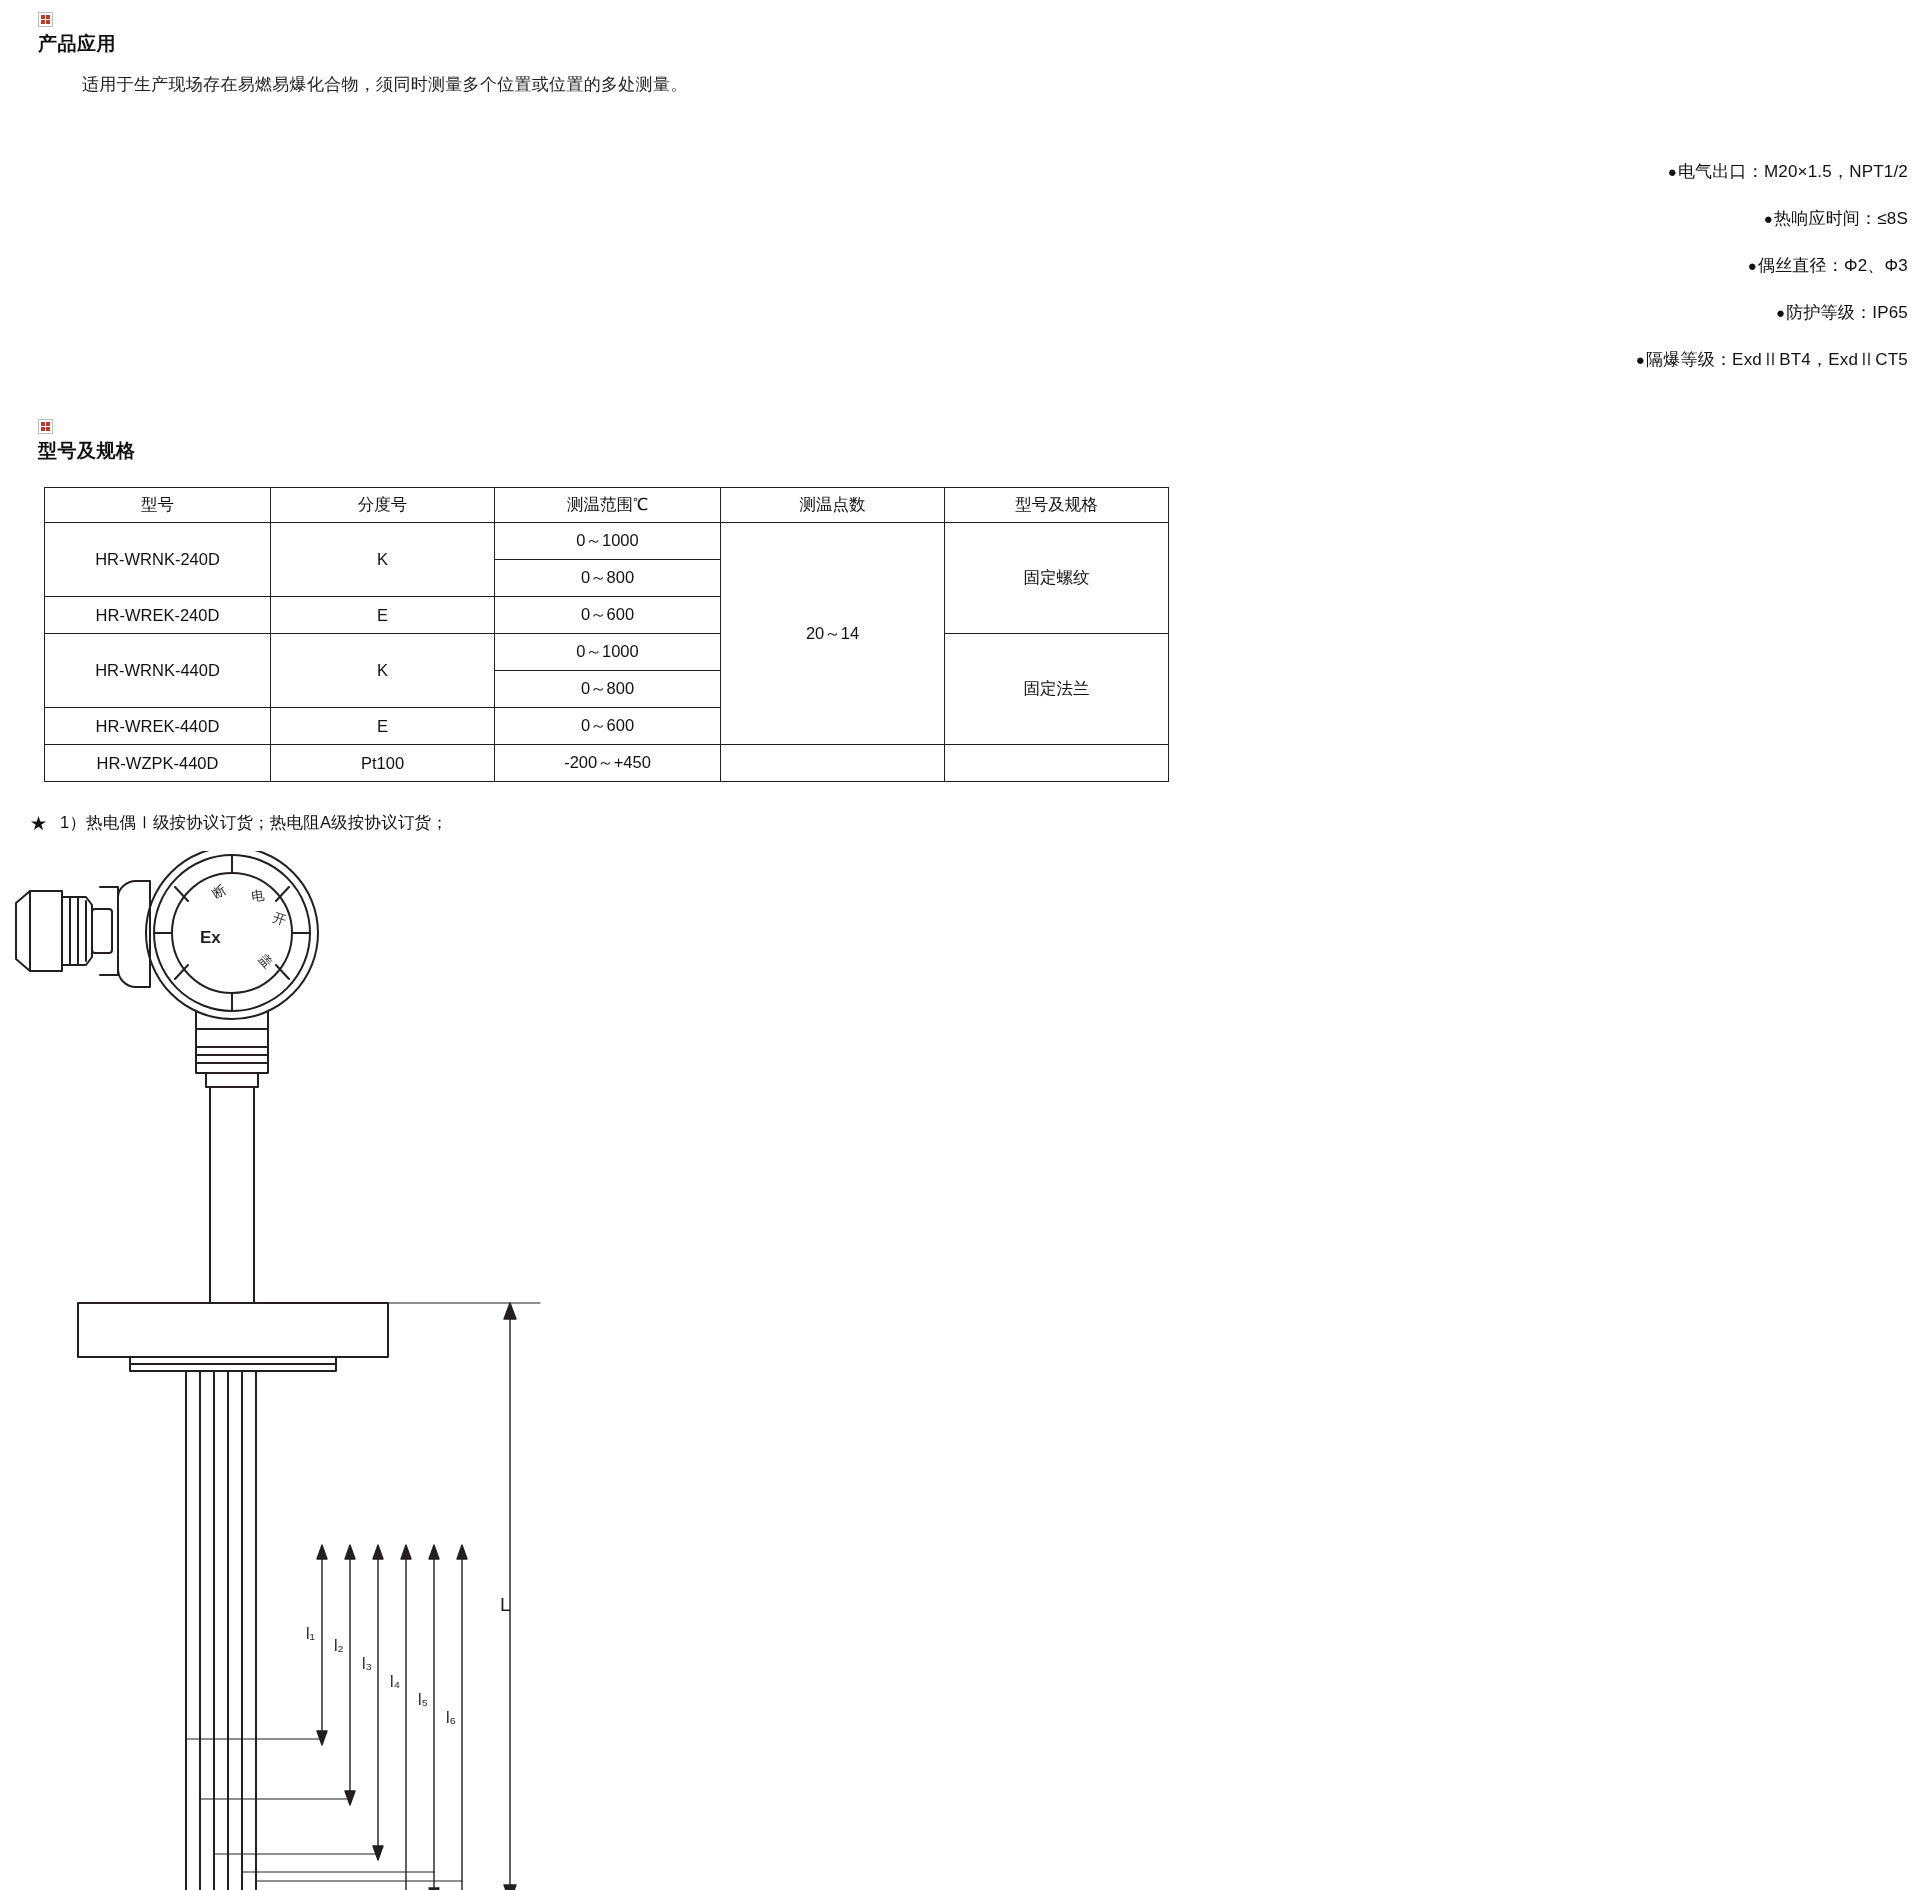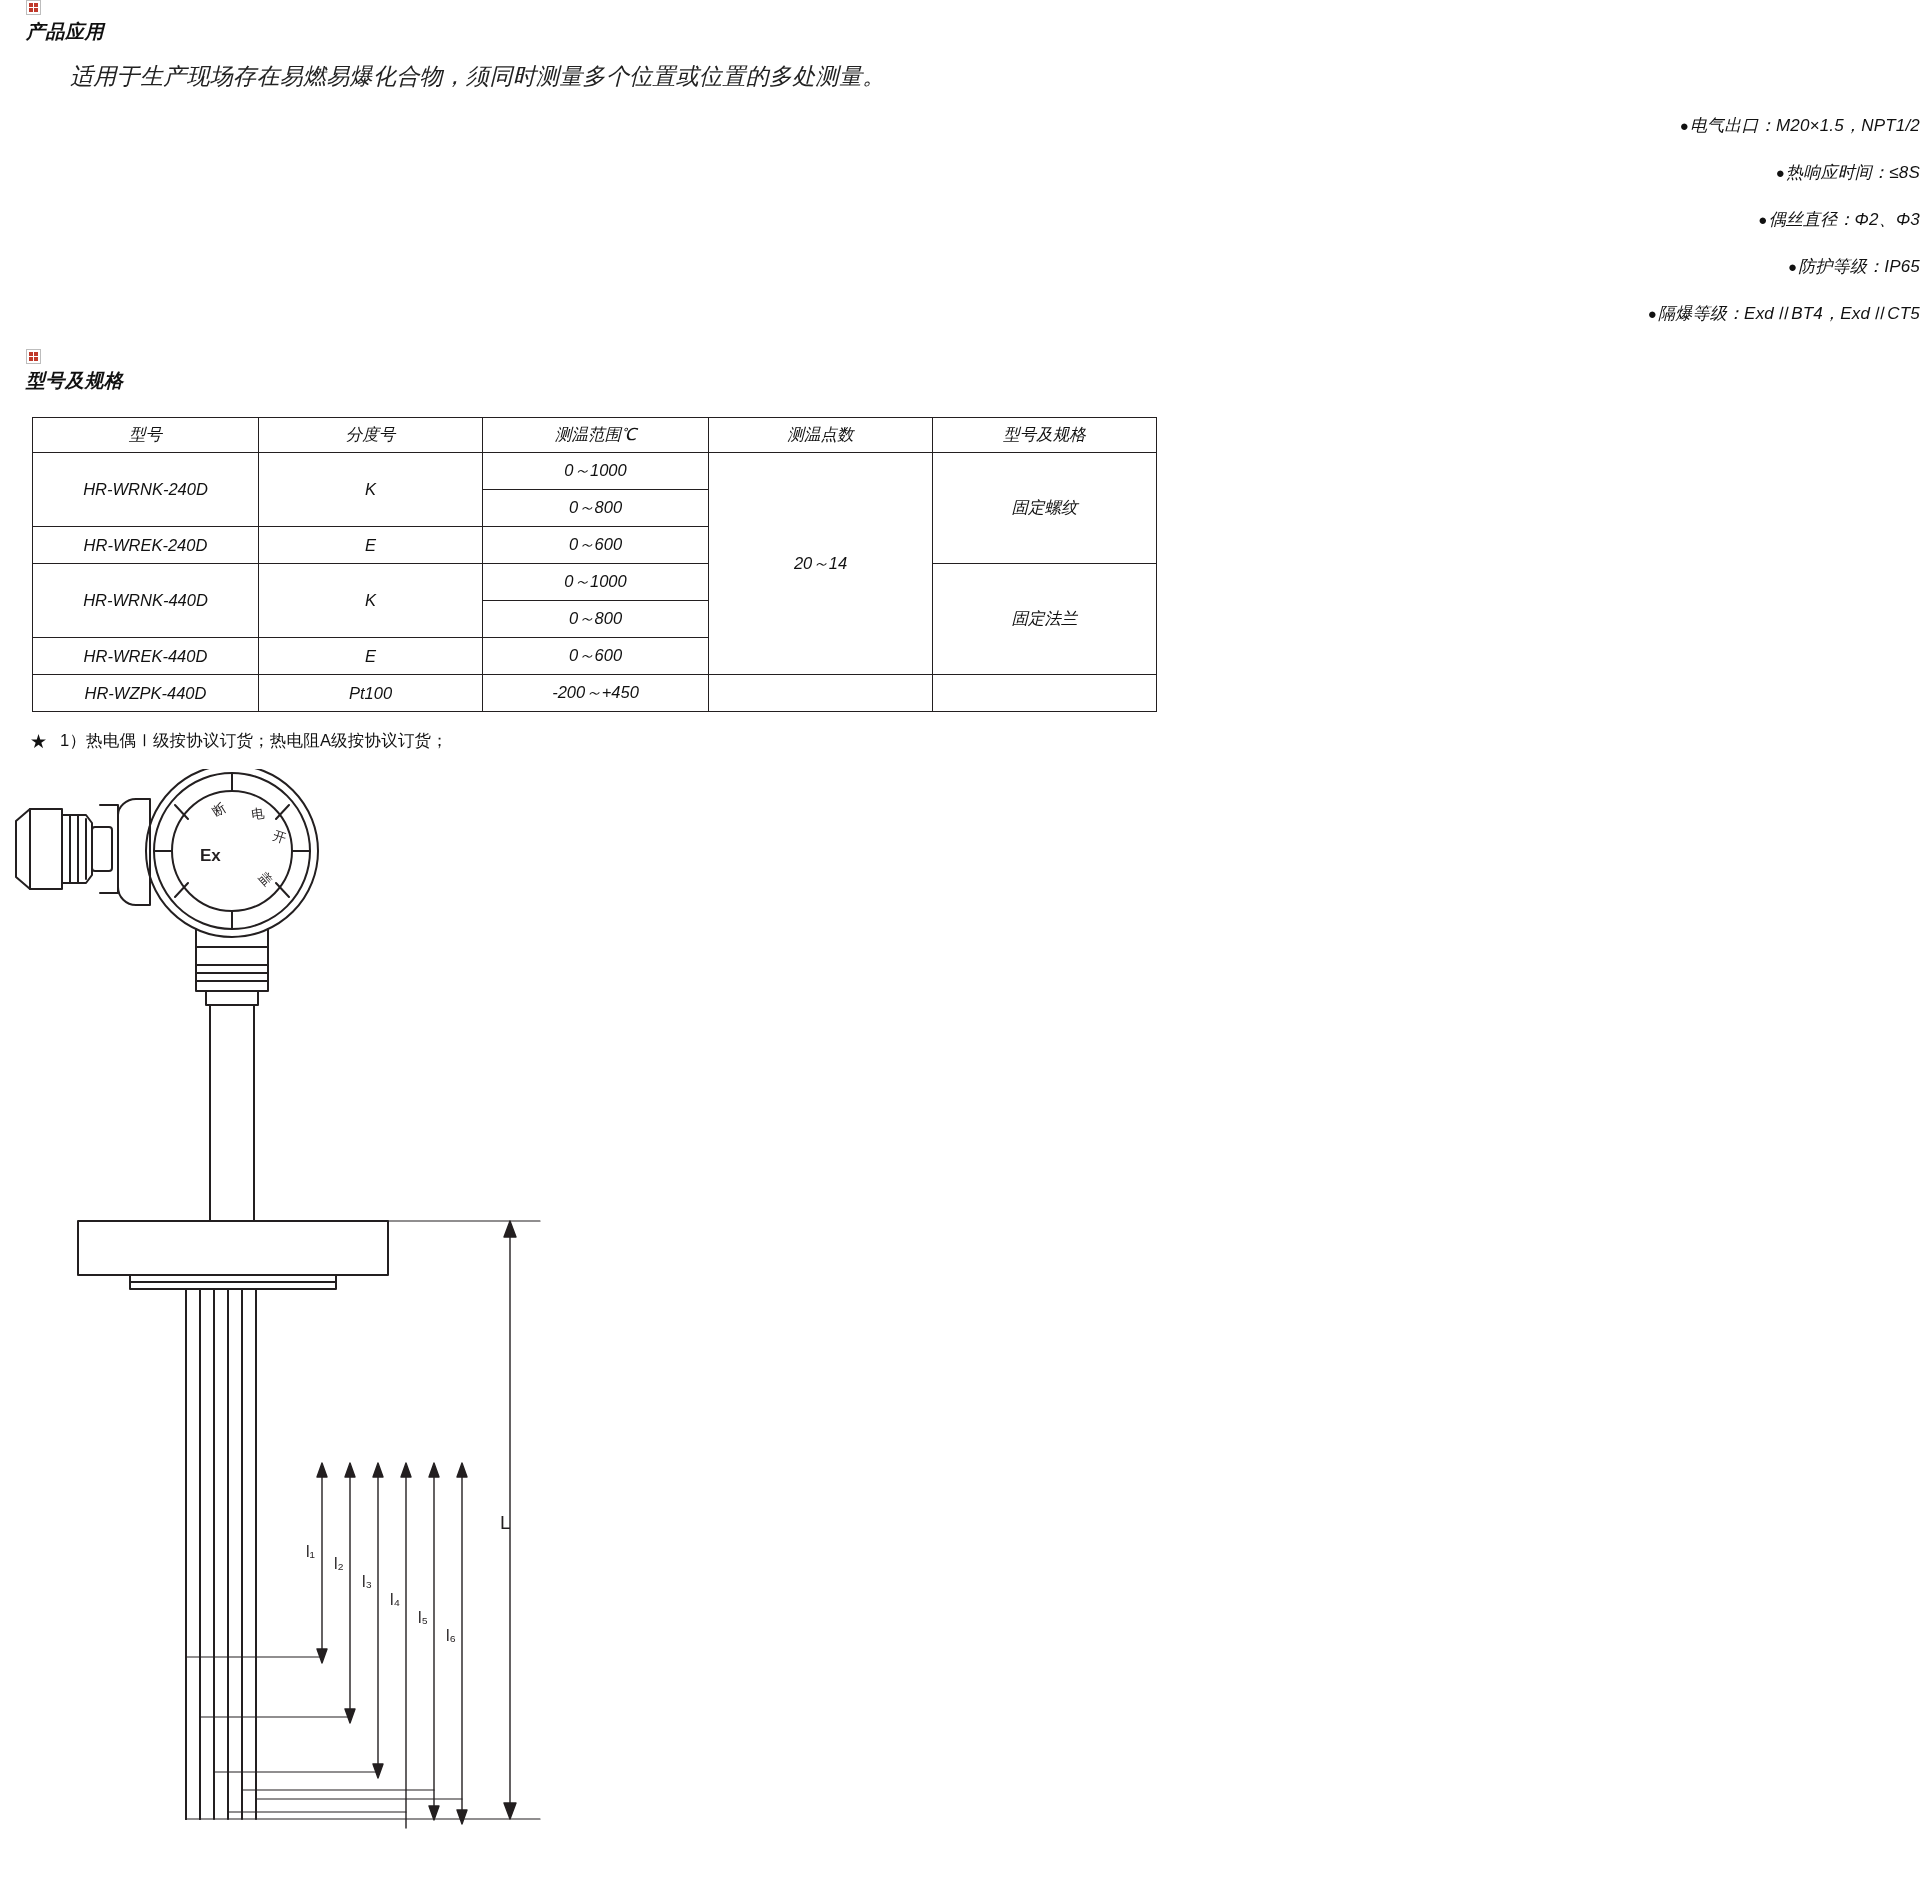--- a/index.html
+++ b/index.html
@@ -16,22 +16,21 @@
   }
   .page {
     position: relative;
     width: 1920px;
     padding: 0;
   }
 
   
   .section {
     margin: 0;
-    padding: 0;
-    font-style: italic;
+    padding: 12px;
   }
   .sec-head {
     display: flex;
     align-items: flex-start;
     flex-direction: column;
     margin: 0;
   }
   .broken-img {
     width: 15px;
     height: 15px;
@@ -69,21 +68,21 @@
 
   .sec-title {
     font-size: 19px;
     font-weight: bold;
     color: #111;
     margin-left: 26px;
     letter-spacing: 0.5px;
   }
 
   .intro-text {
-    font-size: 23px;
+    font-size: 17px;
     margin: 16px 0 0 70px;
     color: #222;
     letter-spacing: 0.3px;
   }
 
   .spec-list {
     margin: 18px 0 0 0;
     padding: 0;
     list-style: none;
   }

